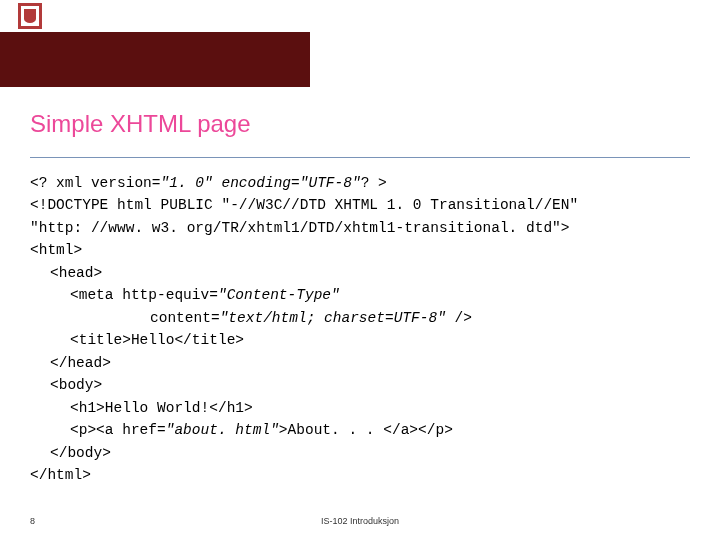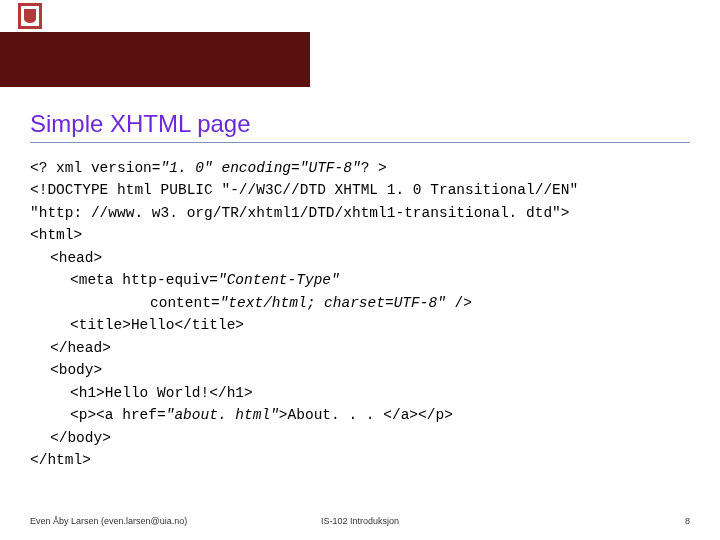--- a/index.html
+++ b/index.html
@@ -43,23 +43,23 @@
     width: 310px;
     height: 55px;
     background: #5b0f0f; 
   }
   .content {
     padding: 50px 30px 0 30px;
   }
   .slide-title {
     font-size: 24px;
     font-weight: 400;
-    color: #6d28d9;
+    color: #ec4899;
     margin: 0 0 6px 0;
-    padding-bottom: 4px;
+    padding-bottom: 19px;
     border-bottom: 1px solid #7a94b8;
   }
   .code-block {
     font-family: "Courier New", Courier, monospace;
     font-size: 14.5px;
     line-height: 1.55;
     color: #000;
     white-space: pre;
     margin-top: 14px;
   }
@@ -97,16 +97,15 @@
   <h2 class="slide-title">Simple XHTML page</h2>
 
   <div class="code-block"><span><span>&lt;? xml version=</span><em>"1. 0" encoding="UTF-8"</em><span>? &gt;</span></span>
 <span>&lt;!DOCTYPE html PUBLIC "-//W3C//DTD XHTML 1. 0 Transitional//EN"</span>
 <span>"http: //www. w3. org/TR/xhtml1/DTD/xhtml1-transitional. dtd"&gt;</span>
 <span>&lt;html&gt;</span>
 <span class="i1">&lt;head&gt;</span><span class="i2"><span>&lt;meta http-equiv=</span><em>"Content-Type"</em></span><span class="i3b"><span>content=</span><em>"text/html; charset=UTF-8"</em><span> /&gt;</span></span><span class="i2">&lt;title&gt;Hello&lt;/title&gt;</span><span class="i1">&lt;/head&gt;</span><span class="i1">&lt;body&gt;</span><span class="i2">&lt;h1&gt;Hello World!&lt;/h1&gt;</span><span class="i2"><span>&lt;p&gt;&lt;a href=</span><em>"about. html"</em><span>&gt;About. . . &lt;/a&gt;&lt;/p&gt;</span></span><span class="i1">&lt;/body&gt;</span><span>&lt;/html&gt;</span></div>
 </div>
 
 <div class="footer">
-  <span>Even Åby Larsen (even.larsen@uia.no)</span>
   <span class="center">IS-102 Introduksjon</span>
   <span>8</span>
 </div>
 
 </body></html>

